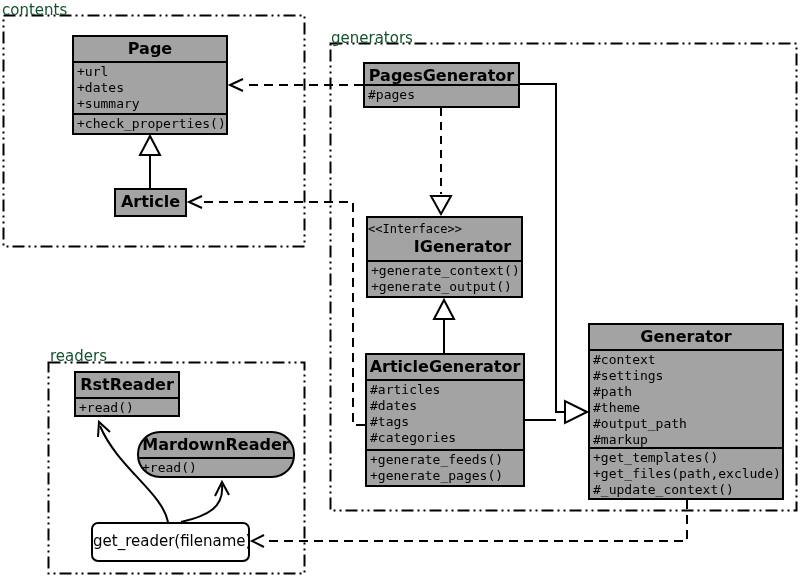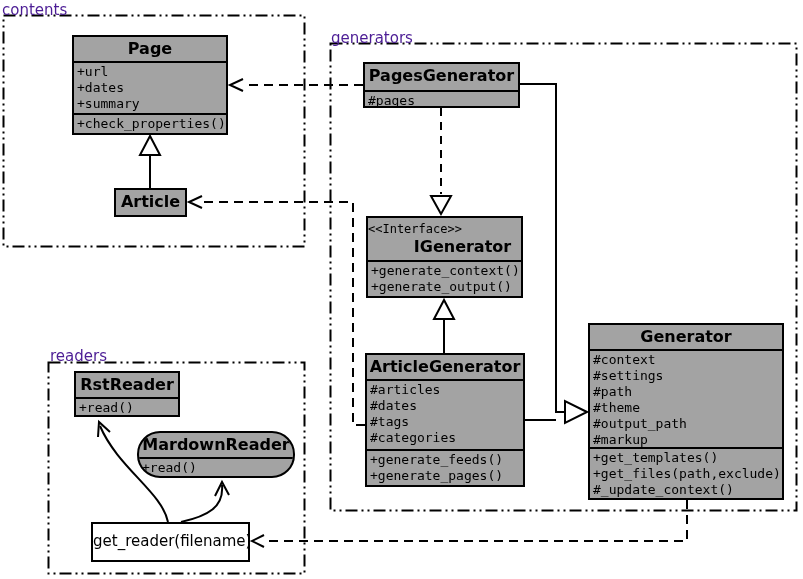--- a/index.html
+++ b/index.html
@@ -2,21 +2,21 @@
 <html><head>
 <meta charset="utf-8">
 <style>
   html,body { margin:0; padding:0; background:#ffffff; }
   #canvas {
     position:relative; width:803px; height:579px; background:#ffffff;
     font-family:"DejaVu Sans", sans-serif; color:#000; overflow:hidden;
   }
   #wires { position:absolute; left:0; top:0; width:803px; height:579px; }
   .pkg-label {
-    position:absolute; font:15px "DejaVu Sans", sans-serif; color:#4c1d95;
+    position:absolute; font:15px "DejaVu Sans", sans-serif; color:#14532d;
     white-space:nowrap; z-index:3;
   }
   .uml-class {
     position:absolute; box-sizing:border-box; background:#a3a3a3;
     border:2px solid #000; z-index:2; overflow:hidden;
   }
   .uml-title {
     font:bold 16px/20px "DejaVu Sans", sans-serif; text-align:center;
     padding-top:2px; box-sizing:border-box; white-space:nowrap;
   }
@@ -107,21 +107,21 @@
     <div class="uml-sec" style="height:20px;">
       <div>+check_properties()</div>
     </div>
   </div>
 
   <div class="uml-class" style="left:114px; top:188px; width:73px; height:29px;">
     <div class="uml-title" style="height:40px;border-radius:10px;">Article</div>
   </div>
 
   <div class="uml-class" style="left:363px; top:62px; width:157px; height:46px;">
-    <div class="uml-title" style="height:26px;">PagesGenerator</div>
+    <div class="uml-title" style="height:20px;">PagesGenerator</div>
     <div class="uml-sec" style="height:18px;">
       <div>#pages</div>
     </div>
   </div>
 
   <div class="uml-class" style="left:366px; top:216px; width:157px; height:82px;">
     <div style="height:42px;">
       <div class="uml-stereo">&lt;&lt;Interface&gt;&gt;</div>
       <div class="uml-title" style="padding-top:0;padding-left:36px;">IGenerator</div>
     </div>
@@ -169,15 +169,15 @@
     </div>
   </div>
 
   <div class="uml-class" style="left:137px; top:431px; width:158px; height:47px;border-radius:23px;">
     <div class="uml-title" style="height:24px;">MardownReader</div>
     <div class="uml-sec" style="height:19px;">
       <div>+read()</div>
     </div>
   </div>
 
-  <div class="plainbox" style="left:91px; top:522px; width:159px; height:40px;">get_reader(filename)</div>
+  <div class="plainbox" style="left:91px; top:522px; width:159px; height:40px;border-radius:7px;">get_reader(filename)</div>
 
 </div>
 
 </body></html>

